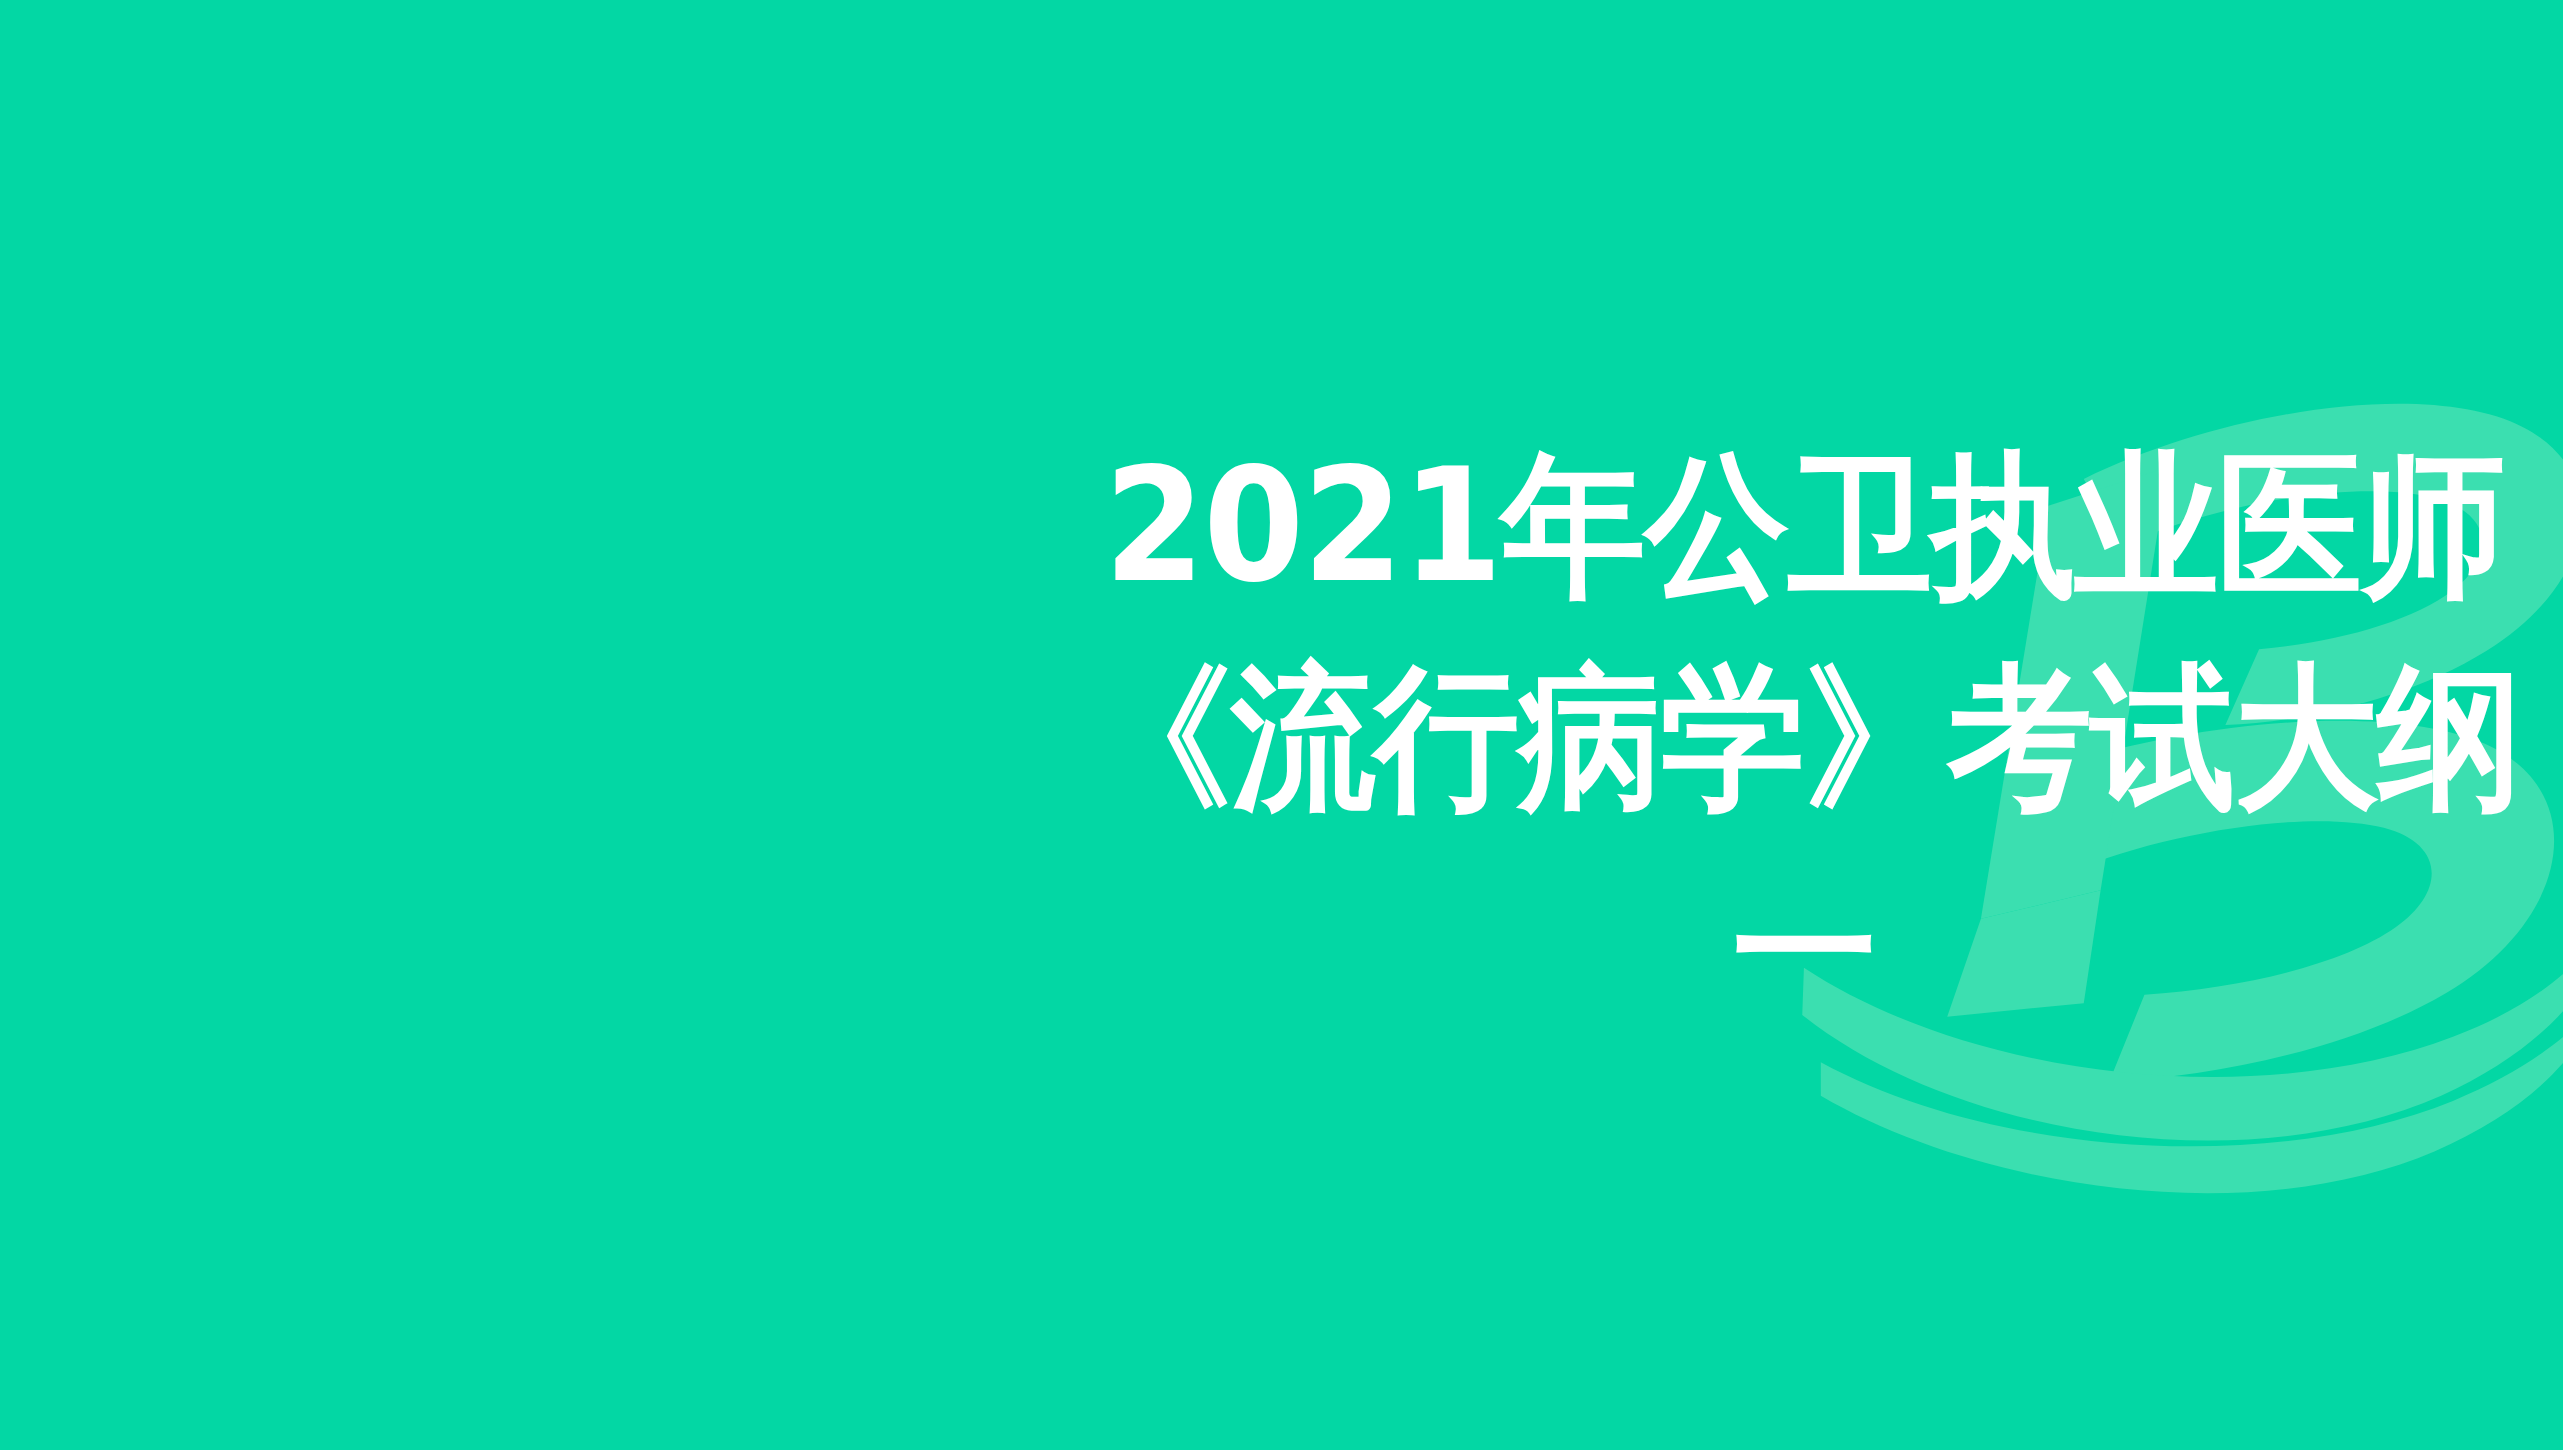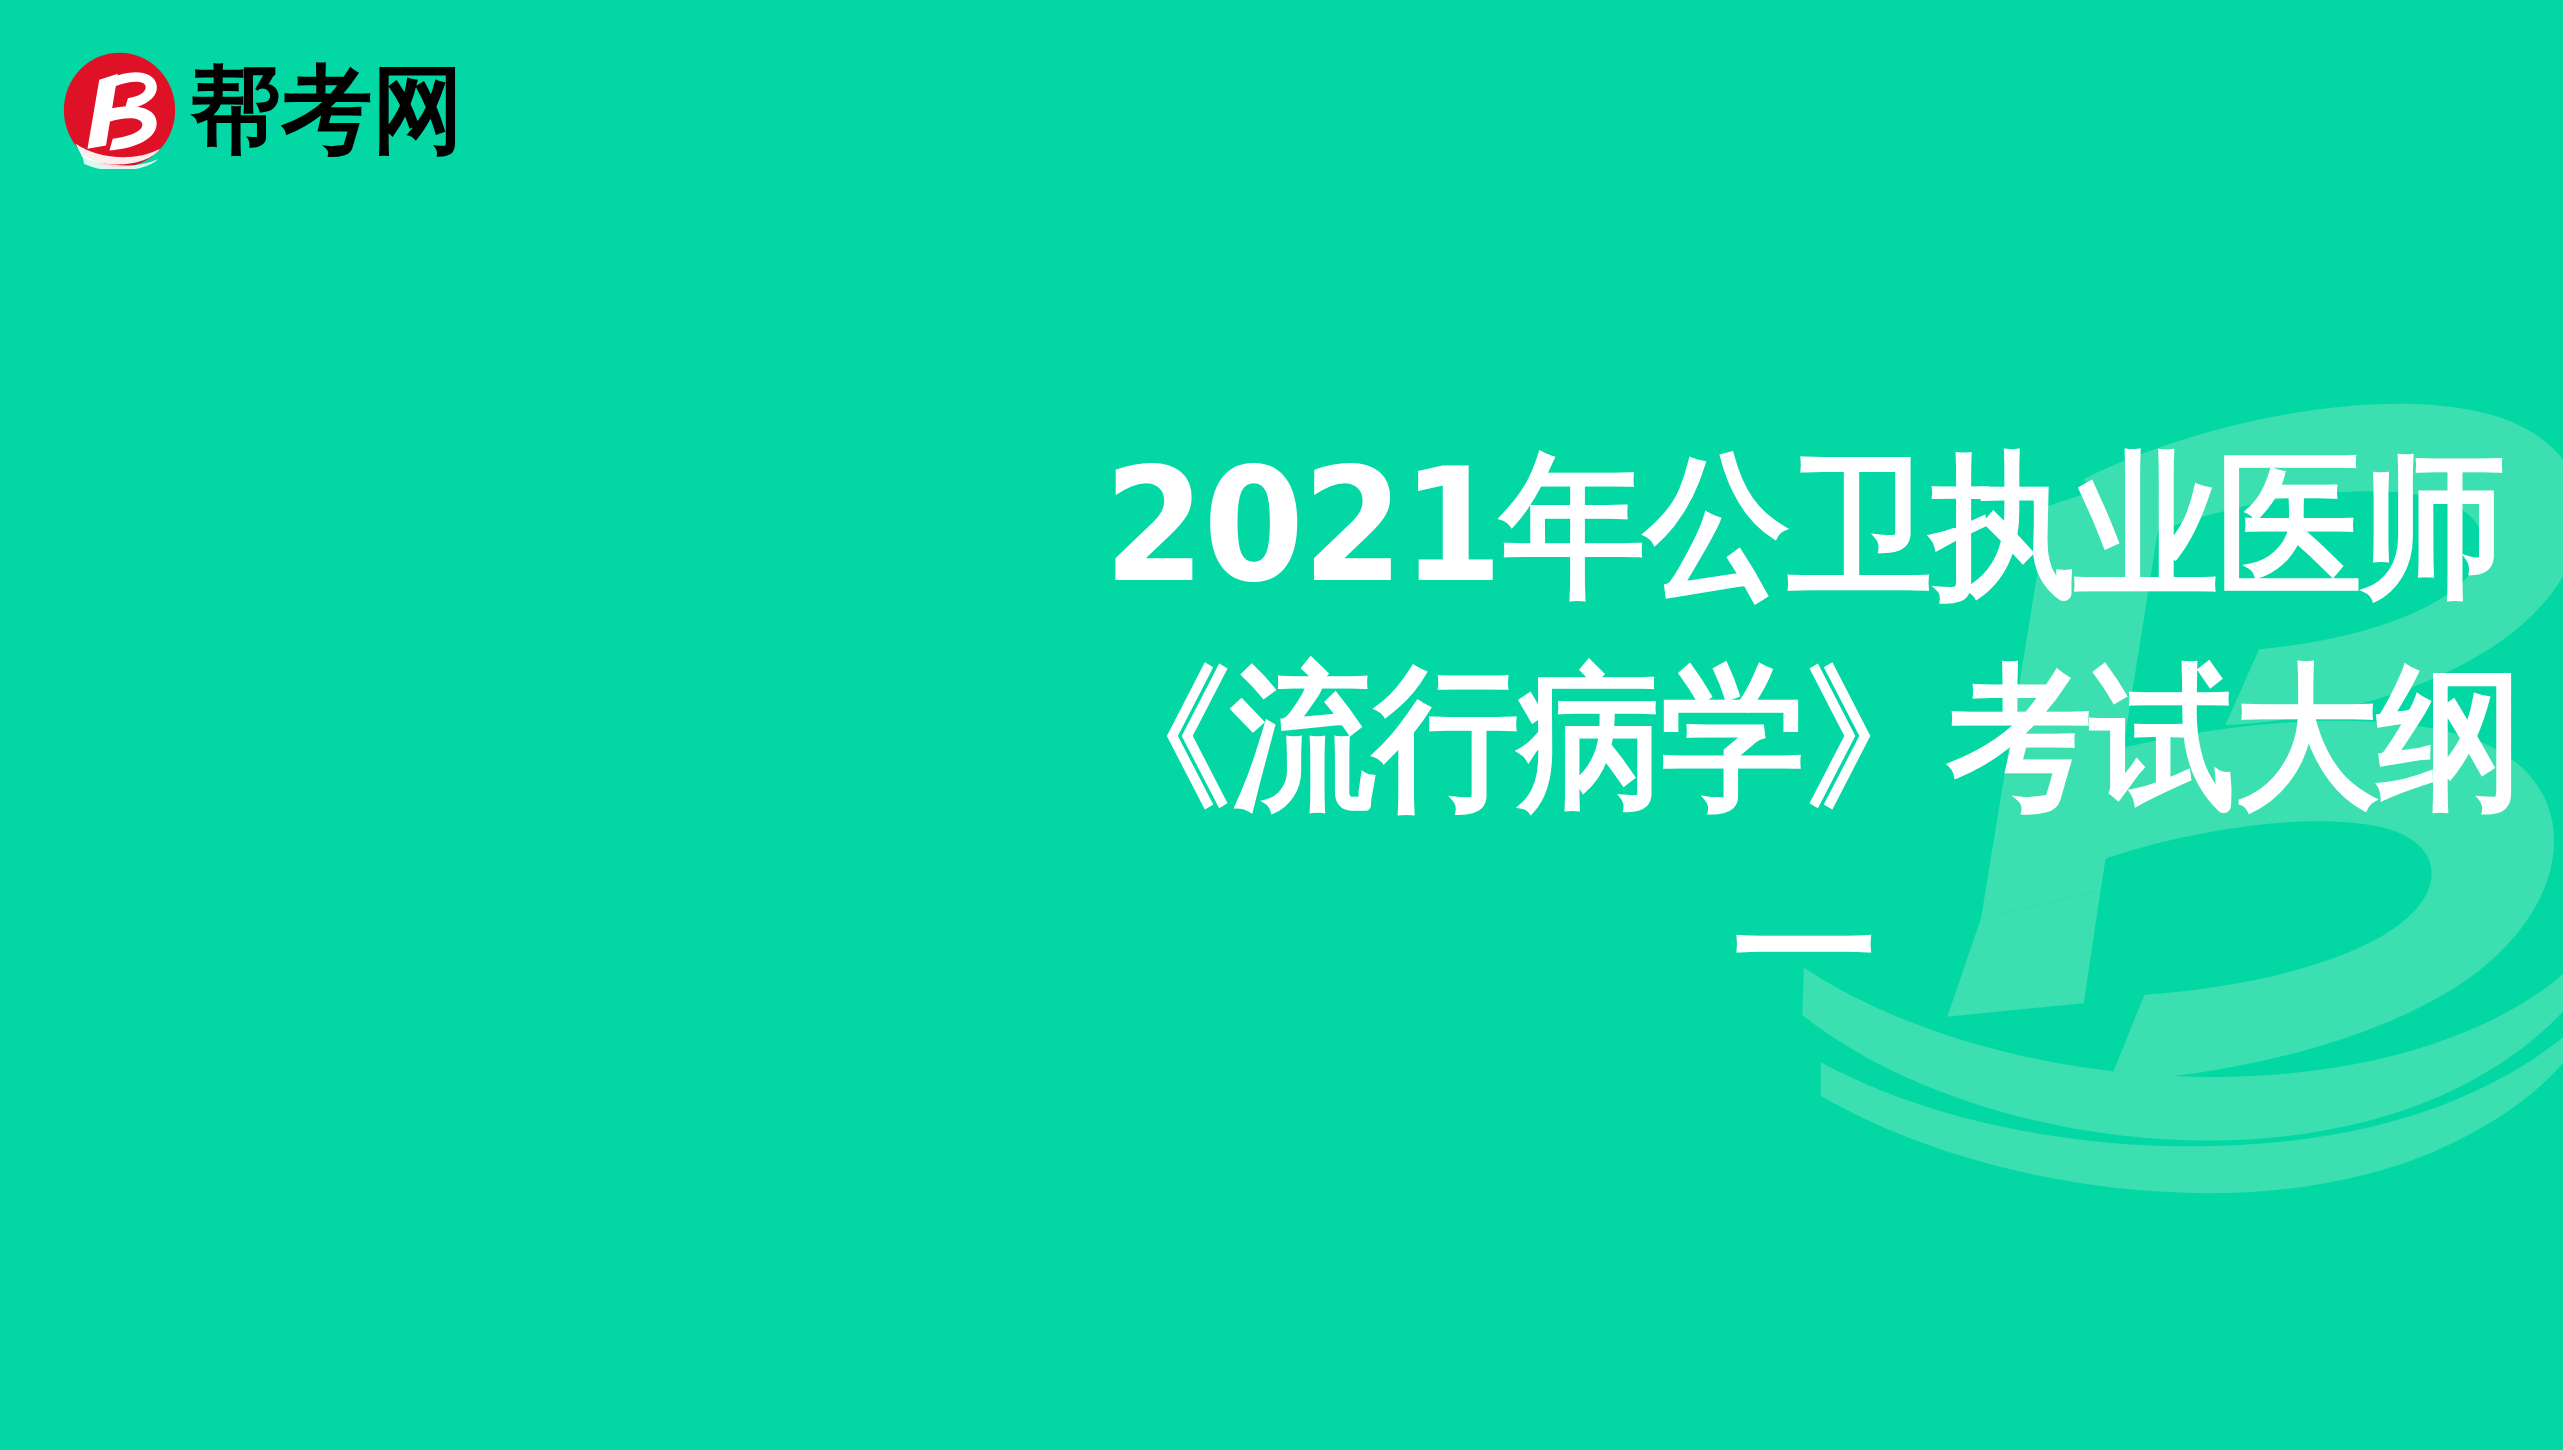--- a/index.html
+++ b/index.html
@@ -137,38 +137,19 @@
 
         <path d="M40 960
                  C 250 1074, 580 1092, 790 1006
                  C 872 972, 930 930, 964 886
                  C 944 952, 878 1018, 768 1066
                  C 548 1160, 228 1110, 40 1000 Z"></path>
       </g>
     </svg>
   </div>
 
-  <div id="logo">
-    <span id="logo-mark">
-      <svg viewBox="0 0 136 140" xmlns="http://www.w3.org/2000/svg" aria-hidden="true">
-        <ellipse cx="68" cy="70" rx="66" ry="68" fill="#DE1127"></ellipse>
-        <g fill="#FFFFFF">
-
-          <path d="M44 34 L66 27 L52 112 L30 116 Z"></path>
-
-          <path d="M58 32 C80 22, 108 22, 112 40 C115 55, 98 66, 74 70 L78 56 C90 54, 100 49, 99 42 C98 34, 80 35, 62 42 Z"></path>
-
-          <path d="M52 70 C78 62, 110 64, 112 84 C114 103, 88 116, 56 118 L60 104 C80 102, 96 95, 95 87 C94 78, 74 78, 56 84 Z"></path>
-
-          <path d="M16 110 C42 128, 86 132, 116 116 C104 134, 60 142, 24 126 Z" opacity="0.92"></path>
-          <path d="M24 124 C50 138, 88 140, 114 128 C100 142, 58 148, 26 134 Z" opacity="0.85"></path>
-        </g>
-      </svg>
-    </span>
-    <span id="logo-wordmark">帮考网</span>
-  </div>
 
   <div id="title-block">
     <div id="title">2021年公卫执业医师《流行病学》考试大纲一</div>
   </div>
 
 </div>
 
 
 </body></html>

